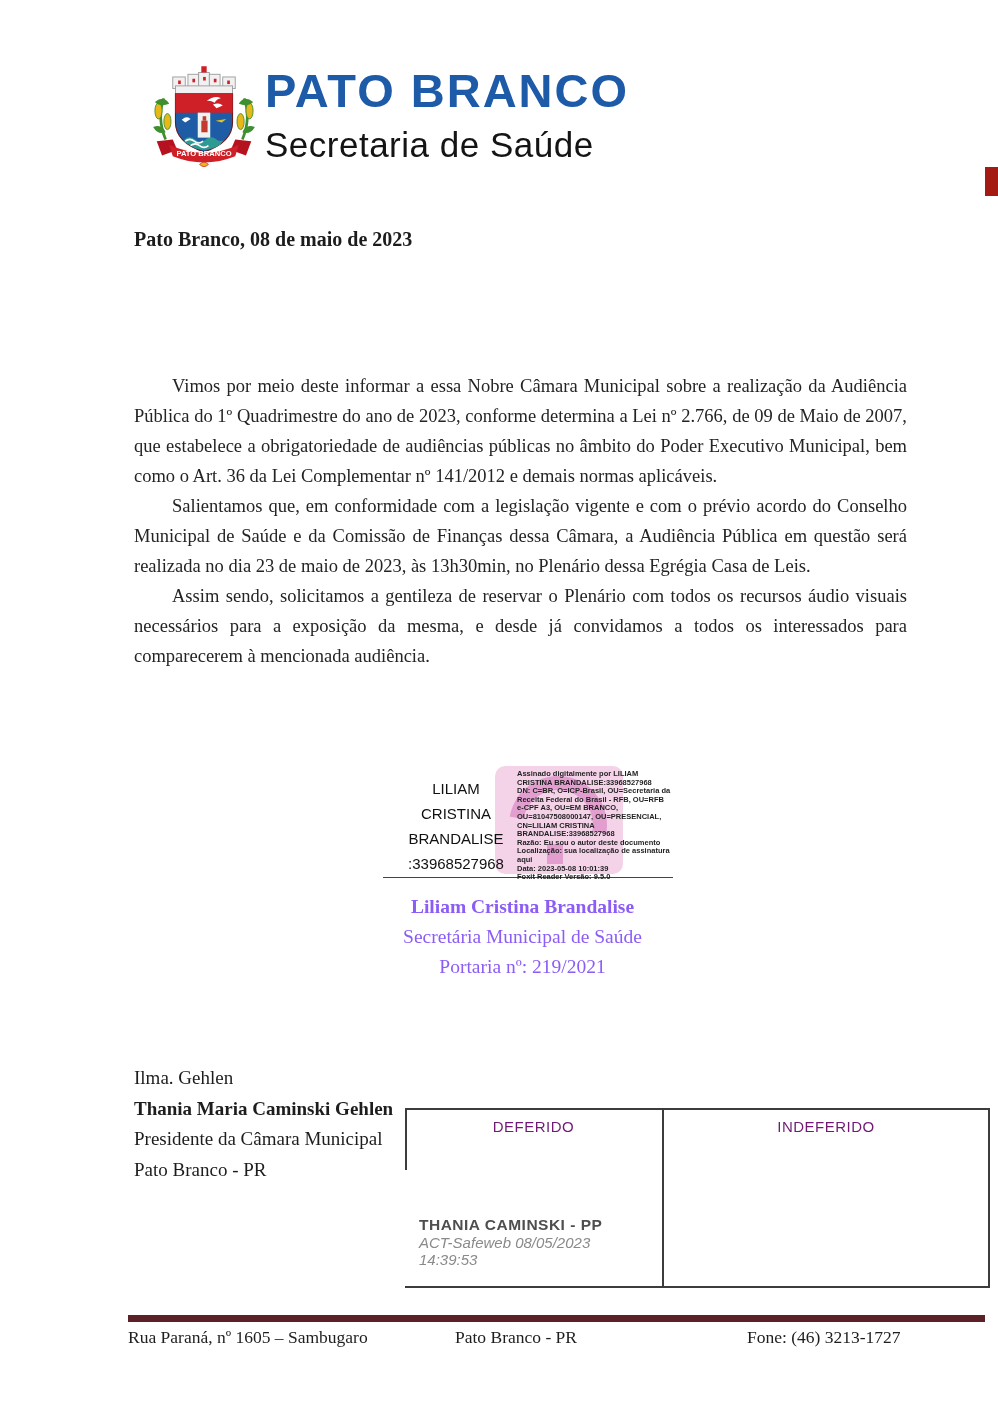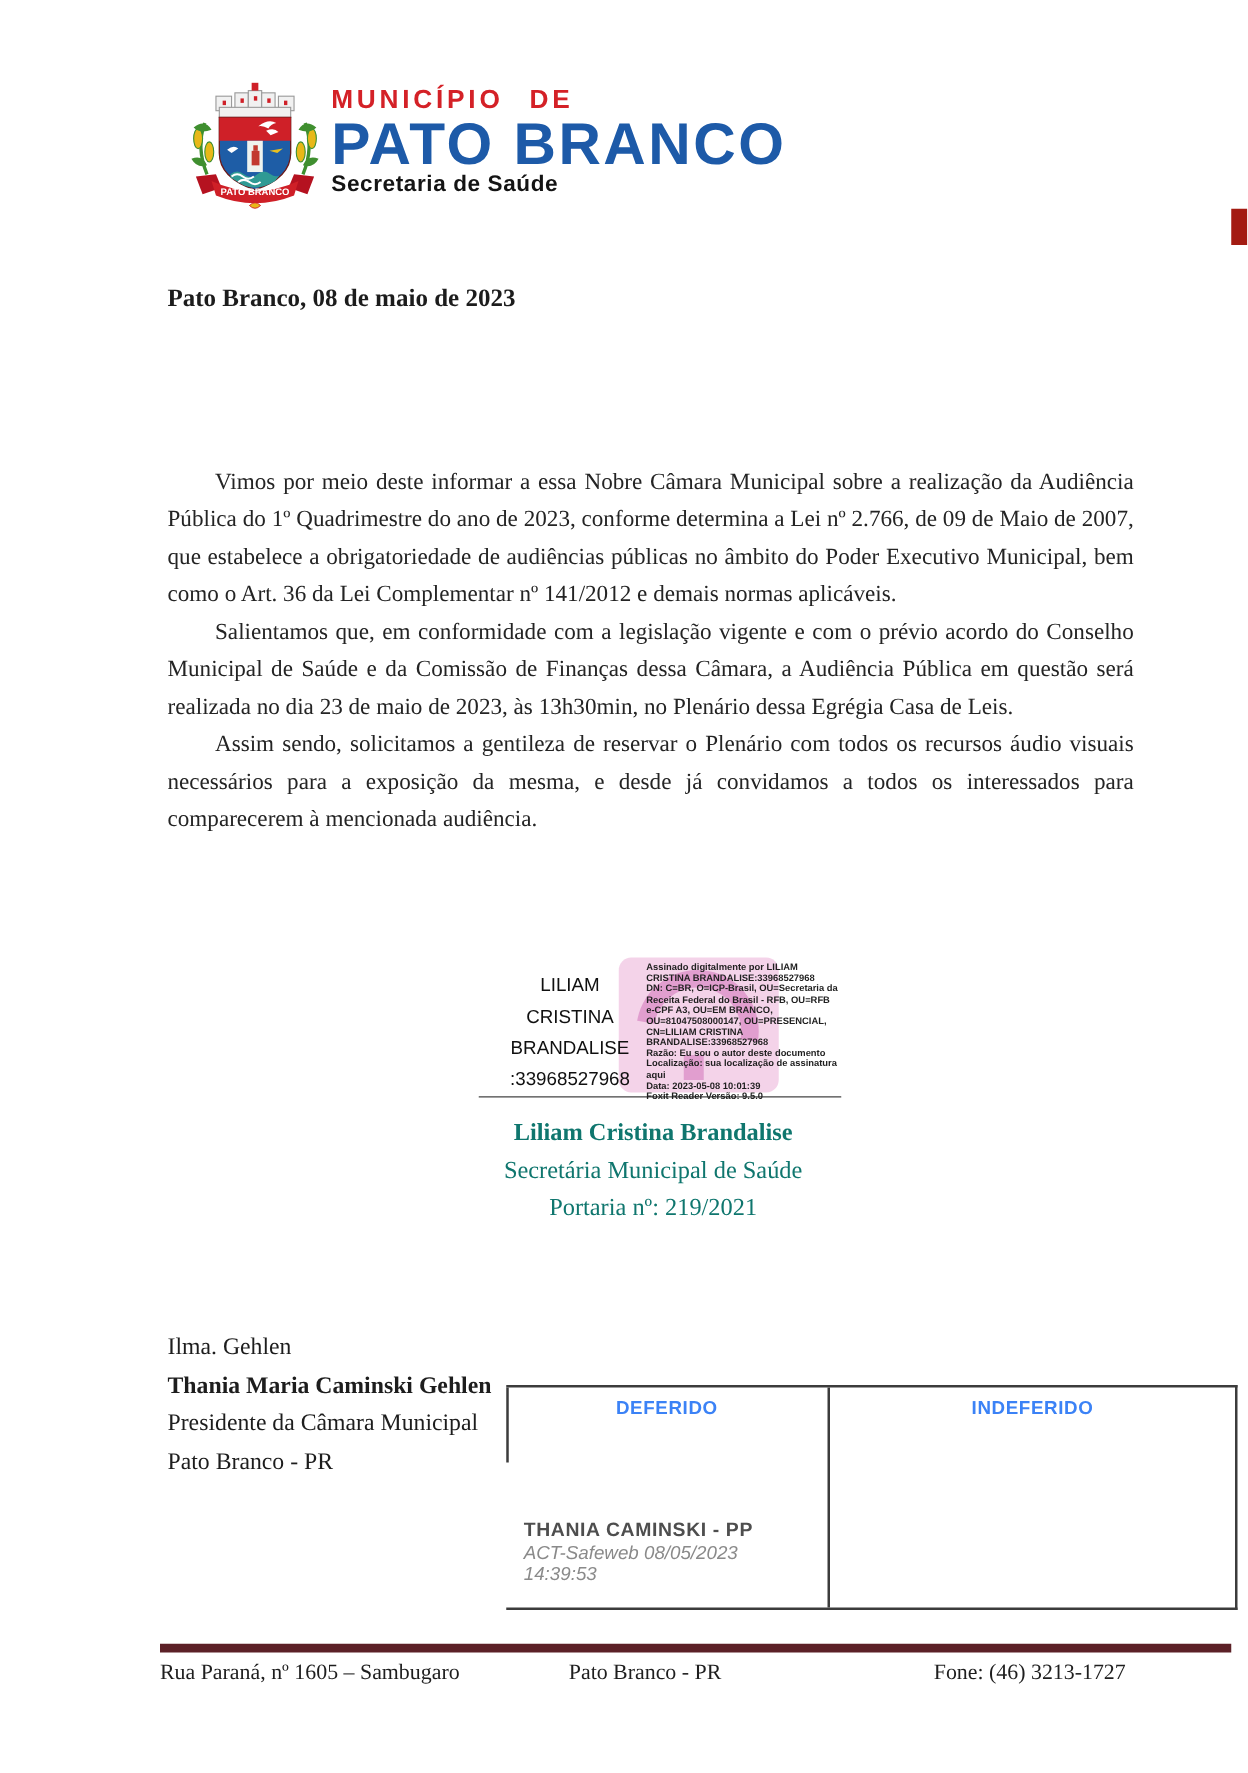--- a/index.html
+++ b/index.html
@@ -5,21 +5,21 @@
   html,body{margin:0;padding:0;background:#ffffff;}
   .page{
     position:relative;width:998px;height:1418px;background:#ffffff;
     font-family:"Liberation Serif", serif;color:#222;overflow:hidden;
   }
   
   .logo{position:absolute;left:146px;top:60px;width:116px;height:116px;}
   .lh-text{position:absolute;left:265px;top:68px;font-family:"Liberation Sans", sans-serif;}
   .lh-muni{font-size:21px;font-weight:bold;color:#d42127;letter-spacing:3px;word-spacing:12px;}
   .lh-city{font-size:47px;font-weight:bold;color:#1d5aa8;letter-spacing:2px;line-height:44px;margin-top:1px;}
-  .lh-dept{font-size:18px;font-weight:bold;color:#141414;letter-spacing:0.5px;margin-top:0;}
+  .lh-dept{font-size:35px;font-weight:normal;color:#141414;letter-spacing:0.5px;margin-top:12px;}
   .red-tab{position:absolute;right:0;top:167px;width:13px;height:29px;background:#a31b12;}
   
   .dateline{position:absolute;left:134px;top:228px;width:773px;text-align:left;
     font-size:20px;font-weight:bold;color:#1c1c1c;}
   .bodytext{position:absolute;left:134px;top:314px;width:773px;
     font-size:18.5px;line-height:30px;text-align:justify;color:#242424;}
   .bodytext p{margin:0;text-indent:38px;}
   .bodytext p.par1{margin-top:57px;}
   
   .sig-area{position:absolute;left:383px;top:762px;width:290px;height:115px;
@@ -28,32 +28,32 @@
     background:#f3cce6;border-radius:10px;opacity:0.85;}
   .sig-watermark:before{content:"";position:absolute;left:14px;top:10px;width:70px;height:70px;
     border:14px solid #dc8ec7;border-radius:50%;border-left-color:transparent;border-bottom-color:transparent;transform:rotate(-35deg);}
   .sig-watermark:after{content:"";position:absolute;left:52px;top:78px;width:16px;height:20px;background:#dc8ec7;}
   .sig-name{position:absolute;left:0;top:14px;width:146px;text-align:center;
     font-family:"Liberation Sans", sans-serif;font-size:15px;line-height:25px;color:#101010;}
   .sig-details{position:absolute;left:134px;top:8px;width:154px;
     font-family:"Liberation Sans", sans-serif;font-size:7.5px;line-height:8.6px;
     color:#1f1f1f;white-space:pre-line;font-weight:bold;}
   .signer{position:absolute;left:380px;top:892px;width:285px;text-align:center;
-    font-size:19.5px;line-height:30px;color:#0f766e;}
+    font-size:19.5px;line-height:30px;color:#8b5cf6;}
   .signer .nm{font-weight:bold;}
   
   .recipient{position:absolute;left:134px;top:1063px;font-size:19px;line-height:30.5px;color:#1d1d1d;}
   .recipient .bold{font-weight:bold;}
   
   .dtable{position:absolute;left:405px;top:1108px;width:583px;height:176px;
     border-top:2px solid #3c3c3c;border-bottom:2px solid #3c3c3c;border-right:2px solid #3c3c3c;
     font-family:"Liberation Sans", sans-serif;}
   .dtable .left-stub{position:absolute;left:0;top:0;width:2px;height:60px;background:#3c3c3c;}
   .dtable .divider{position:absolute;left:257px;top:0;width:2px;height:100%;background:#3c3c3c;}
-  .dtable .hdr{position:absolute;top:8px;font-size:15px;font-weight:bold;color:#3b82f6;
+  .dtable .hdr{position:absolute;top:8px;font-size:15px;font-weight:normal;color:#701a75;
     letter-spacing:0.5px;text-align:center;}
   .dtable .hdr.h-left{left:0;width:257px;}
   .dtable .hdr.h-right{left:259px;width:324px;}
   .stamp{position:absolute;left:14px;top:106px;}
   .stamp .s1{font-size:15.5px;font-weight:bold;color:#4e4e4e;letter-spacing:0.5px;line-height:18px;}
   .stamp .s2,.stamp .s3{font-size:15px;font-style:italic;color:#8a8a8a;line-height:17px;}
   
   .footer-bar{position:absolute;left:128px;top:1315px;width:857px;height:7px;background:#5c2127;}
   .footer-text{position:absolute;top:1327px;left:0;width:998px;font-size:17.5px;color:#1e1e1e;}
   .f-address{position:absolute;left:128px;text-align:right;}
@@ -111,21 +111,20 @@
     <path d="M50 91 q5 -4 10 0 q5 4 10 0" stroke="#ffffff" stroke-width="1.8" fill="none"></path>
 
     <path d="M12 86 l18 -2 l5 12 l-17 6 Z" fill="#b51220"></path>
     <path d="M118 86 l-18 -2 l-5 12 l17 6 Z" fill="#b51220"></path>
     <path d="M26 90 q39 18 78 0 l-4 13 q-35 14 -70 0 Z" fill="#cf1f27"></path>
     <text x="65" y="103" text-anchor="middle" font-family="Liberation Sans, sans-serif" font-size="8.5" font-weight="bold" fill="#ffffff">PATO BRANCO</text>
     <path d="M60 112 q5 -5 10 0 q-5 5 -10 0" fill="#e8b818" stroke="#cf2028" stroke-width="0.8"></path>
   </svg>
 
   <div class="lh-text">
-    <div class="lh-muni">MUNICÍPIO DE</div>
     <div class="lh-city">PATO BRANCO</div>
     <div class="lh-dept">Secretaria de Saúde</div>
   </div>
 
   <div class="red-tab"></div>
 
   <div class="dateline">Pato Branco, 08 de maio de 2023</div>
 
   <div class="bodytext">
     <p class="par1">Vimos por meio deste informar a essa Nobre Câmara Municipal sobre a realização da Audiência Pública do 1º Quadrimestre do ano de 2023, conforme determina a Lei nº 2.766, de 09 de Maio de 2007, que estabelece a obrigatoriedade de audiências públicas no âmbito do Poder Executivo Municipal, bem como o Art. 36 da Lei Complementar nº 141/2012 e demais normas aplicáveis.</p>

